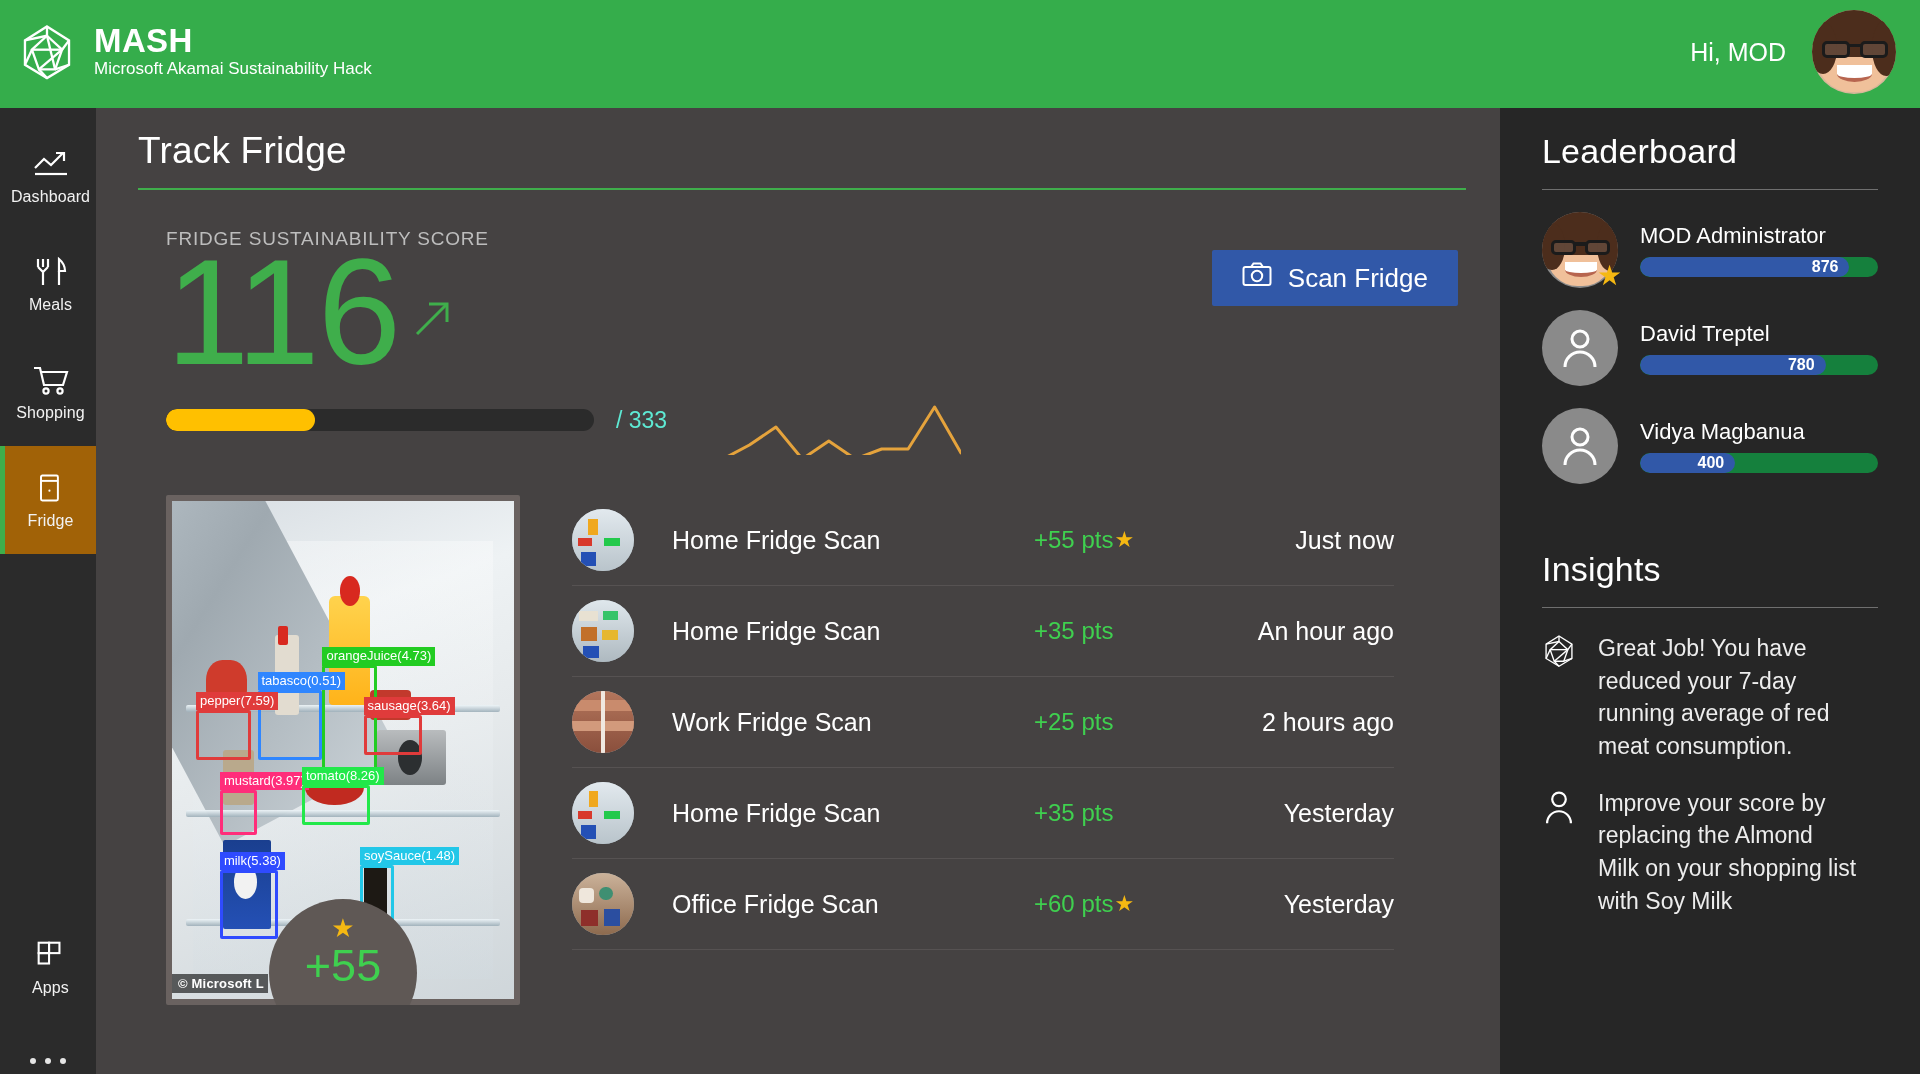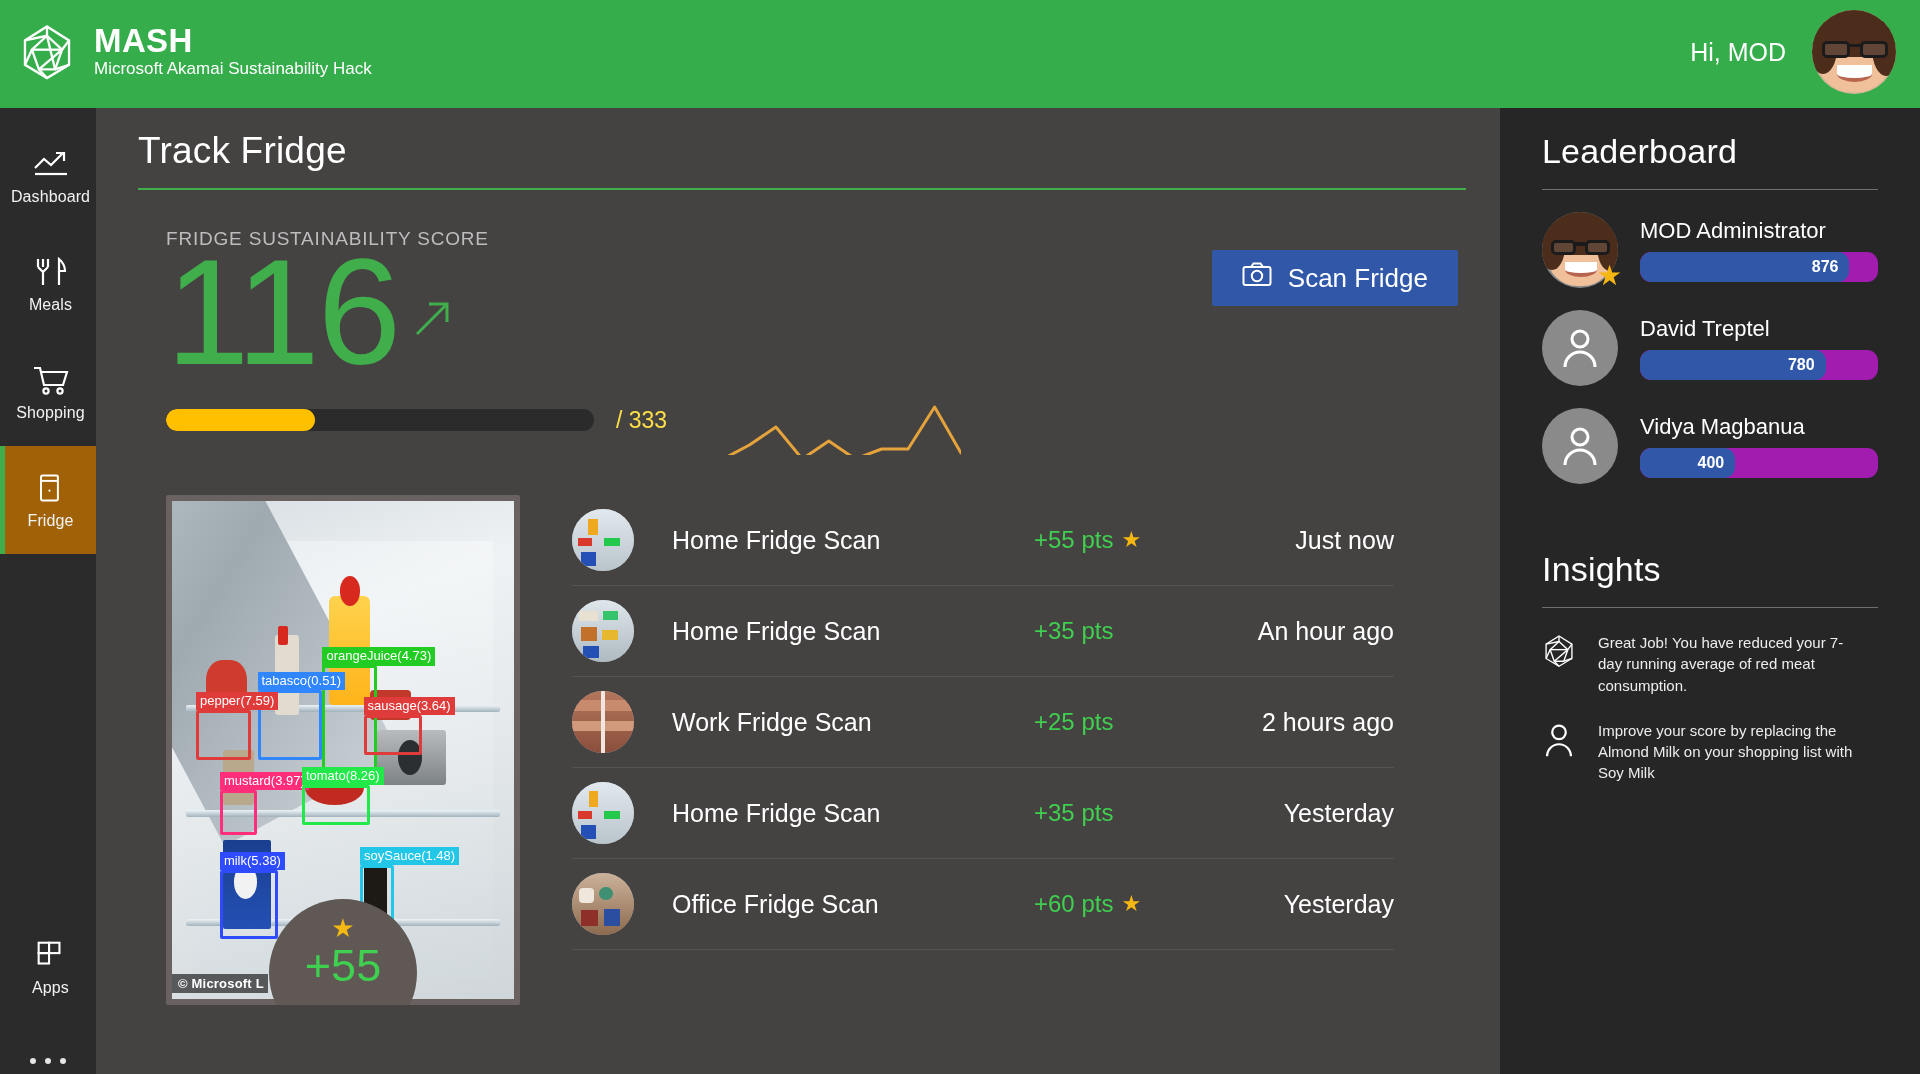--- a/index.html
+++ b/index.html
@@ -90,21 +90,21 @@
   .score-caption { color: #bdbdbd; font-size: 19px; letter-spacing: .8px; }
   .score-row { display: flex; align-items: flex-start; gap: 14px; margin-top: -14px; }
   .score-value {
     color: #3fae4b; font-size: 150px; font-weight: 400; line-height: 1.02;
     letter-spacing: -2px;
   }
   .trend-arrow { margin-top: 62px; }
   .meter-row { display: flex; align-items: center; gap: 22px; margin-top: -8px; }
   .meter { width: 428px; height: 22px; background: #2b2b2b; border-radius: 11px; overflow: hidden; }
   .meter-fill { height: 100%; background: #ffc000; border-radius: 11px; }
-  .meter-total { color: #fde047; font-size: 23px; }
+  .meter-total { color: #5eead4; font-size: 23px; }
   .spark { margin-left: 34px; margin-top: 16px; }
 
   .score-right { margin-left: auto; padding-right: 8px; padding-top: 22px; }
   .scan-btn {
     background: #3158a8; color: #fff; border: 0; cursor: pointer;
     height: 56px; padding: 0 30px; display: flex; align-items: center; gap: 16px;
     font-size: 26px; font-family: inherit; border-radius: 2px;
   }
 
   
@@ -149,21 +149,21 @@
   .activity { flex: 1 1 auto; max-width: 862px; padding-right: 40px; }
   .act-row {
     display: flex; align-items: center; height: 91px;
     border-bottom: 1px solid #565252; cursor: pointer;
   }
   .act-thumb {
     width: 62px; height: 62px; border-radius: 50%; flex: 0 0 62px; overflow: hidden;
     position: relative; background: #9aa6ad;
   }
   .act-name { color: #fff; font-size: 25px; margin-left: 38px; flex: 1 1 auto; }
-  .act-pts { color: #3fd04f; font-size: 24px; width: 150px; text-align: left; display:flex; gap:8px; align-items:center;}
+  .act-pts { color: #3fd04f; font-size: 24px; width: 150px; text-align: left; display:flex; gap:1px; align-items:center;}
   .act-pts .star { color: #f5b812; font-size: 22px; }
   .act-time { color: #fff; font-size: 25px; width: 210px; text-align: right; }
 
   
   .rightpanel {
     width: 420px; flex: 0 0 420px; background: #262626;
     padding: 24px 42px 0 42px;
   }
   .panel-title { color: #fff; font-size: 34px; font-weight: 400; letter-spacing: .2px; }
   .panel-rule { height: 1px; background: #6f6f6f; margin-top: 18px; }
@@ -171,31 +171,31 @@
   .lb-row { display: flex; align-items: center; gap: 22px; margin-top: 22px; }
   .lb-avatar {
     width: 76px; height: 76px; border-radius: 50%; flex: 0 0 76px;
     background: #8a8a8a; position: relative; overflow: visible;
   }
   .lb-avatar .circ { position:absolute; inset:0; border-radius:50%; overflow:hidden; }
   .person-ico { position:absolute; left:50%; top:52%; transform:translate(-50%,-50%); }
   .crown-star { position: absolute; right: -4px; bottom: -2px; color: #f5b812; font-size: 28px; line-height:1; }
   .lb-info { flex: 1 1 auto; min-width: 0; }
   .lb-name { color: #fff; font-size: 22px; margin-bottom: 8px; }
-  .lb-bar { height: 30px; background: #a21caf; border-radius: 11px; overflow: hidden; }
+  .lb-bar { height: 20px; background: #15803d; border-radius: 11px; overflow: hidden; }
   .lb-fill {
     height: 100%; background: #3158a8; border-radius: 11px;
     display: flex; align-items: center; justify-content: flex-end;
     padding-right: 11px; color: #fff; font-size: 16px; font-weight: 700;
   }
 
   .insights { margin-top: 66px; }
   .ins-row { display: flex; gap: 20px; margin-top: 24px; align-items: flex-start; }
   .ins-ico { flex: 0 0 36px; padding-top: 2px; }
-  .ins-text { color: #ededed; font-size: 15px; line-height: 1.42; max-width: 262px; }
+  .ins-text { color: #ededed; font-size: 23px; line-height: 1.42; max-width: 262px; }
 </style>
 </head>
 <body>
 
 <div class="app">
 
   <div class="header">
     <div class="brand">
       <span class="brand-logo">
         <svg viewBox="0 0 100 100" width="58" height="58" fill="none" stroke="#fff" stroke-width="4">

